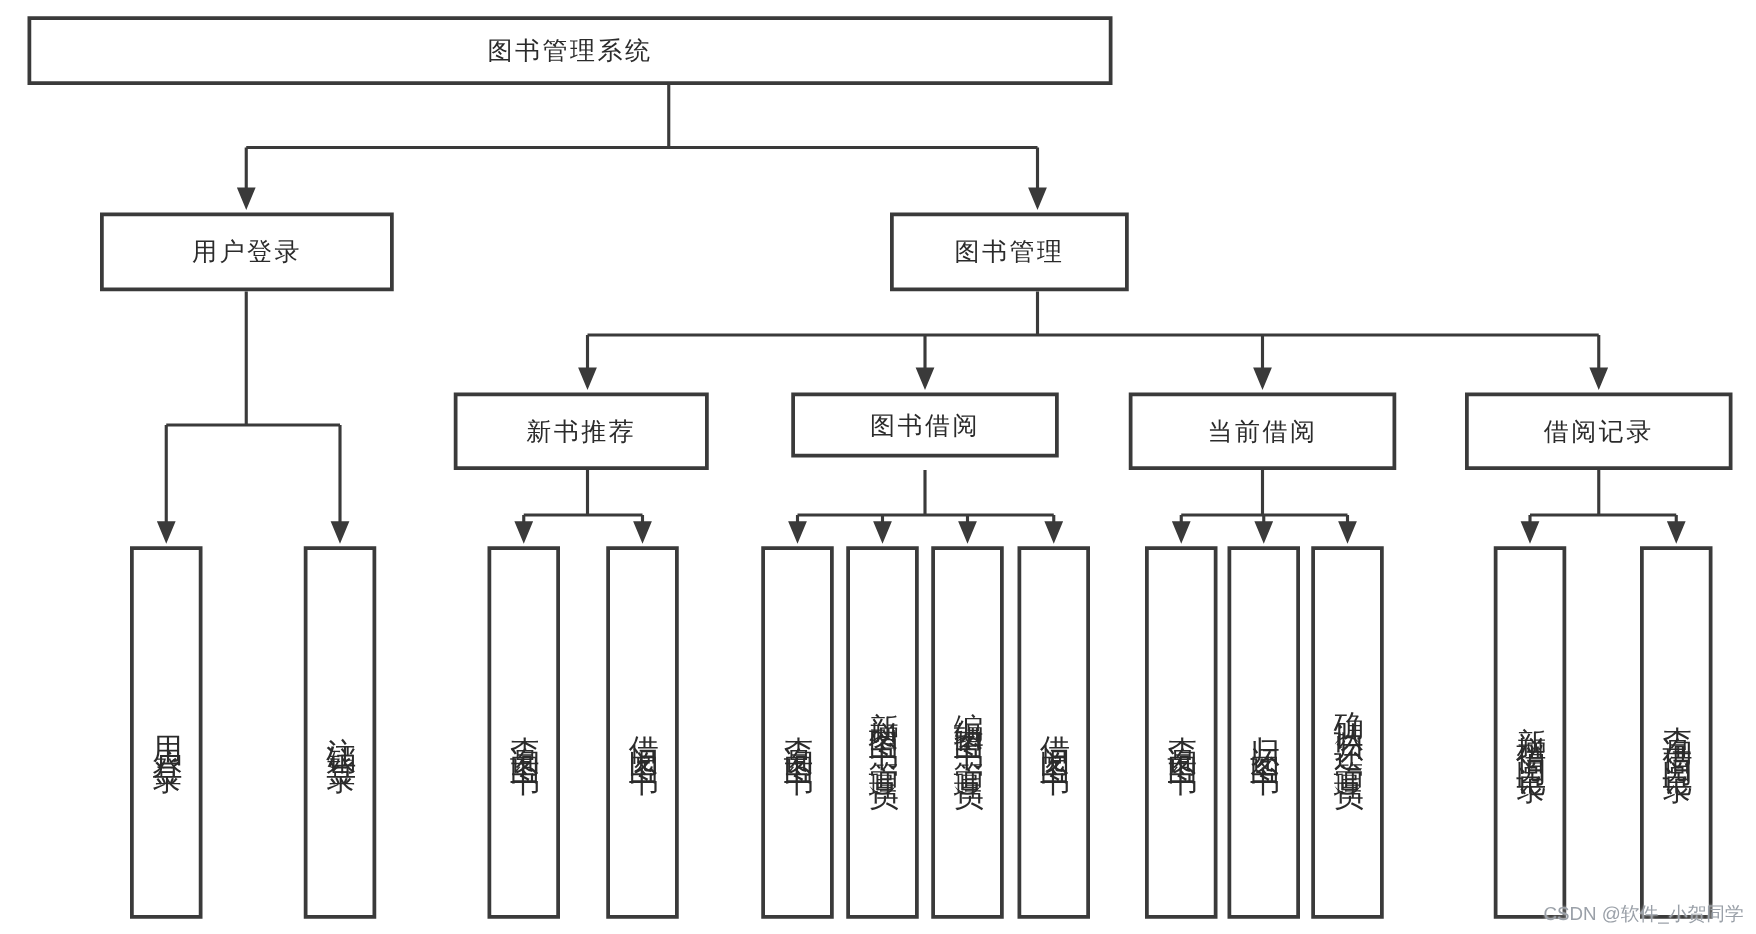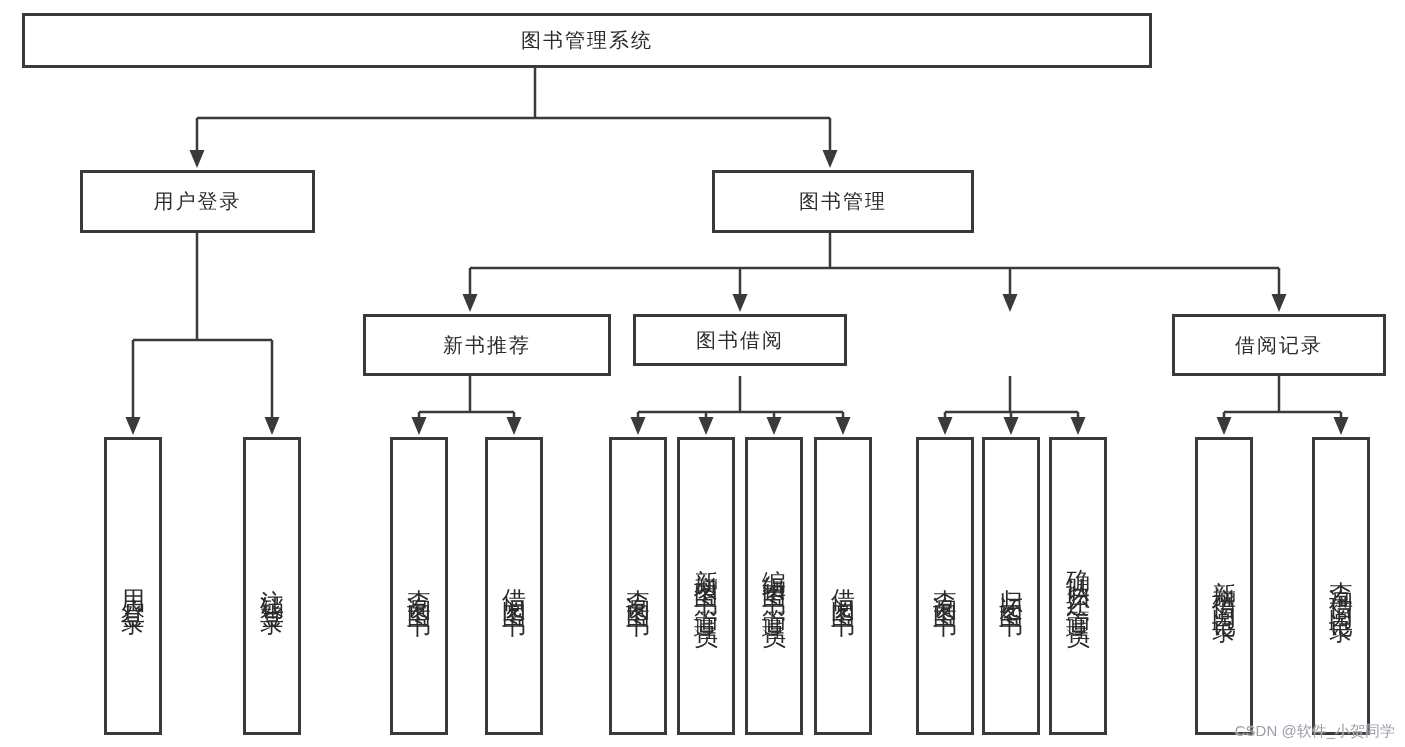--- a/index.html
+++ b/index.html
@@ -102,27 +102,28 @@
       M698.5,417 L713.5,417 L706,435 Z
       M766.5,417 L781.5,417 L774,435 Z
       M835.5,417 L850.5,417 L843,435 Z
       M937.5,417 L952.5,417 L945,435 Z
       M1003.5,417 L1018.5,417 L1011,435 Z
       M1070.5,417 L1085.5,417 L1078,435 Z
       M1216.5,417 L1231.5,417 L1224,435 Z
       M1333.5,417 L1348.5,417 L1341,435 Z"></path>
   </svg>
 
-  <div class="node hnode" style="left:22px; top:13px; width:1130px; height:55px;">图书管理系统</div>
+  <div class="node hnode" style="left:22px; top:13px; width:868px; height:55px;">图书管理系统</div>
 
   <div class="node hnode" style="left:80px; top:170px; width:235px; height:63px;">用户登录</div>
-  <div class="node hnode" style="left:712px; top:170px; width:262px; height:63px;">图书管理</div>
+  <div class="node hnode" style="left:712px; top:170px; width:191px; height:63px;">图书管理</div>
 
-  <div class="node hnode" style="left:363px; top:314px; width:248px; height:62px;">新书推荐</div>
+  <div class="node hnode" style="left:363px; top:314px; width:204px; height:62px;">新书推荐</div>
   <div class="node hnode" style="left:633px; top:314px; width:214px; height:52px;">图书借阅</div>
+  <div class="node hnode" style="left:903px; top:314px; width:214px; height:62px;">当前借阅</div>
   <div class="node hnode" style="left:1172px; top:314px; width:214px; height:62px;">借阅记录</div>
 
   <div class="node vnode" style="left:104px;">
     <span class="vtext">用户登录</span>
   </div>
   <div class="node vnode" style="left:243px;">
     <span class="vtext">注销登录</span>
   </div>
   <div class="node vnode" style="left:390px;">
     <span class="vtext">查询图书</span>

